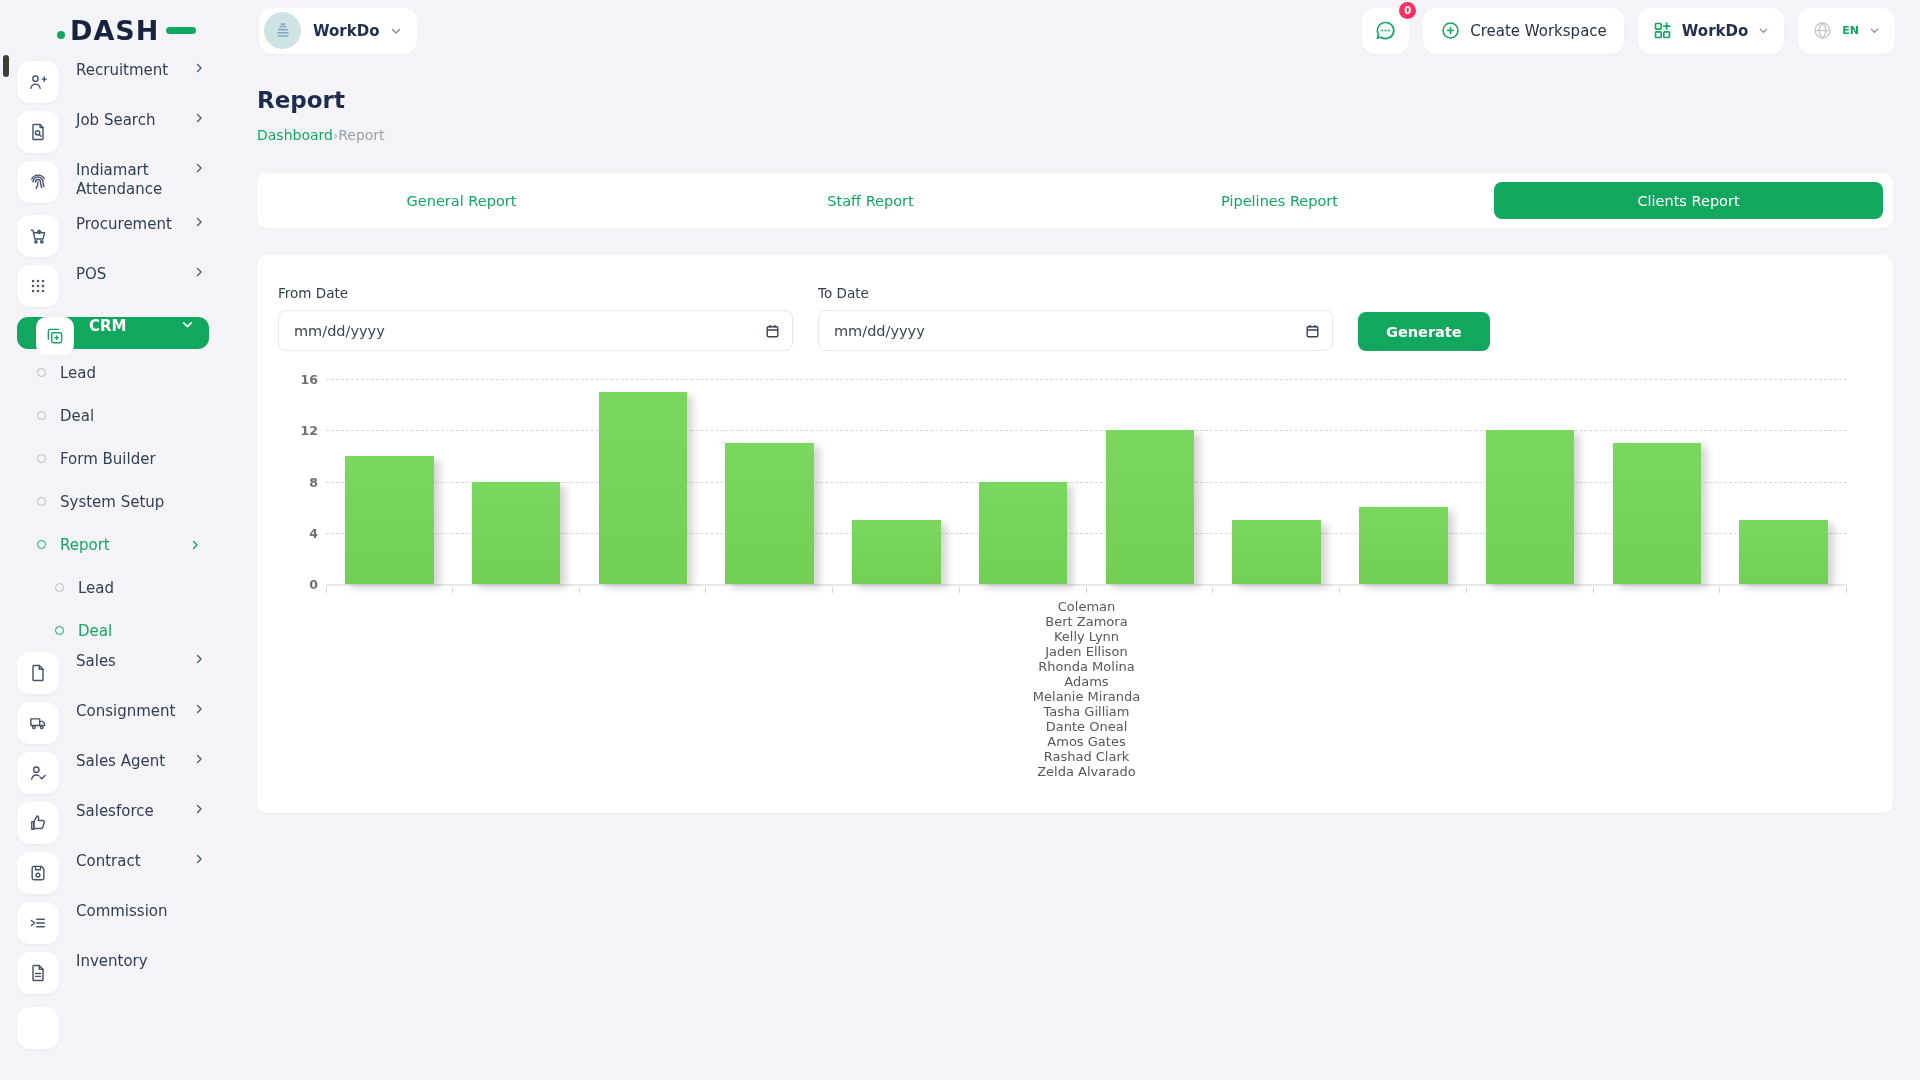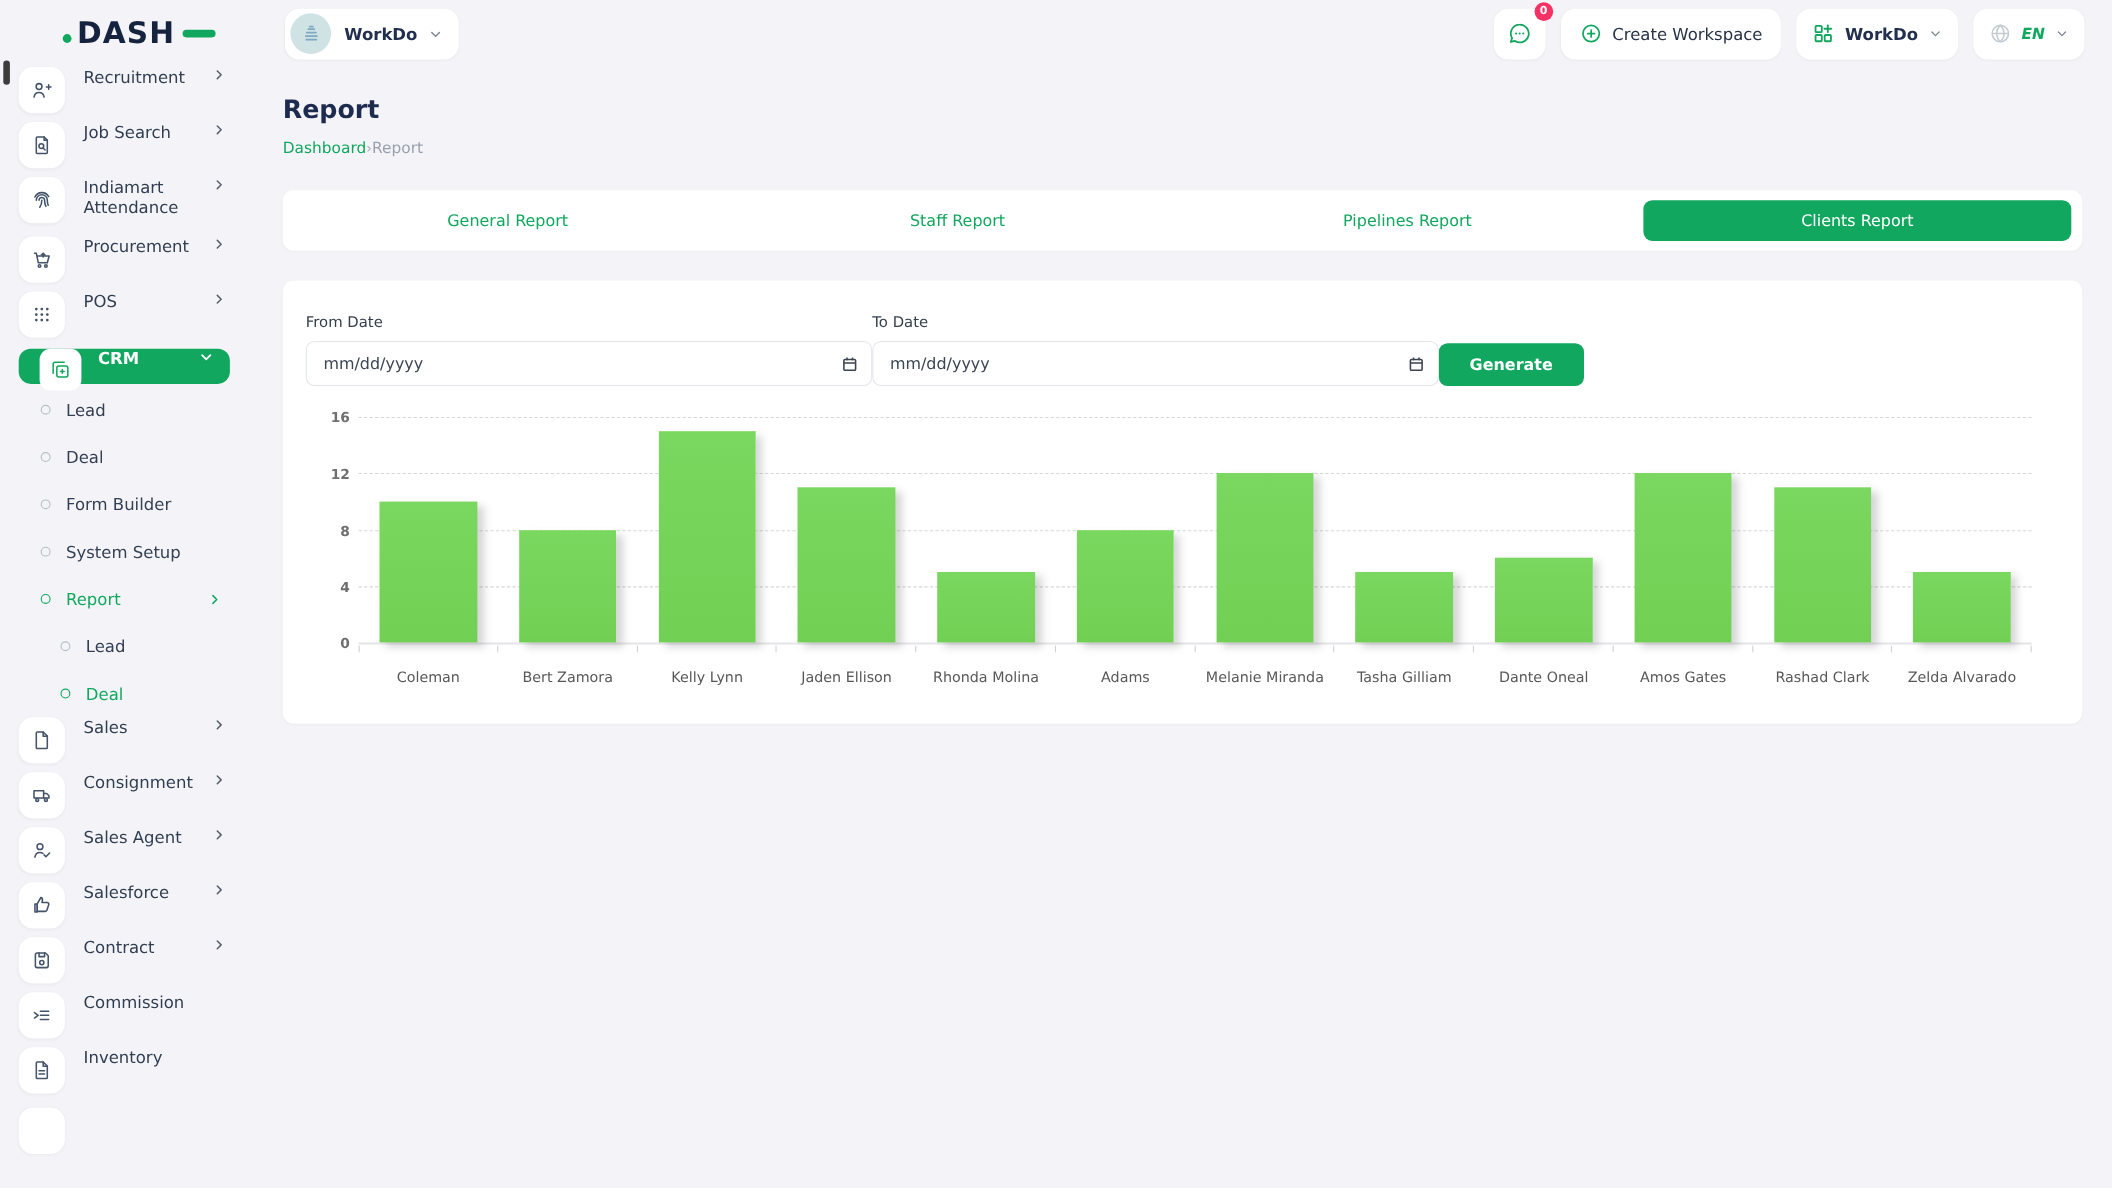--- a/index.html
+++ b/index.html
@@ -19,21 +19,21 @@
   .chev-small { color:#7c8696; display:flex; }
 
   .header-right { margin-left:auto; margin-right:25px; display:flex; align-items:center; gap:14px; }
   .hbtn { background:#fff; border-radius:13px; height:46px; display:flex; align-items:center; box-shadow:0 1px 2px rgba(20,20,40,.04); cursor:pointer; }
   .chat-btn { width:47px; justify-content:center; position:relative; color:#12a75e; }
   .badge { position:absolute; top:-6px; right:-7px; min-width:17px; height:17px; border-radius:9px; background:#f73164; color:#fff; font-size:10px; font-weight:700; display:flex; align-items:center; justify-content:center; padding:0 4px; }
   .create-btn { padding:0 17px; gap:9px; font-size:15px; color:#273247; }
   .create-btn .ic { color:#12a75e; display:flex; }
   .workdo-btn { padding:0 14px; gap:9px; font-size:15px; font-weight:600; color:#22304d; }
   .workdo-btn .ic { color:#12a75e; display:flex; }
-  .lang-btn { padding:0 14px; gap:9px; font-size:14px; font-weight:600; color:#12a75e;font-style:italic; }
+  .lang-btn { padding:0 14px; gap:9px; font-size:11px; font-weight:600; color:#12a75e; }
   .lang-btn .ic { color:#c3cbd4; display:flex; }
 
   
   .sidebar { position:absolute; top:61px; left:0; width:230px; bottom:0; padding-top:0; }
   .scroll-thumb { position:absolute; left:3px; top:-6px; width:6px; height:22px; border-radius:3px; background:#3c3c3c; }
   .side-item { display:flex; align-items:flex-start; height:50px; padding:0 24px 0 17px; cursor:pointer; }
   .icon-box { width:42px; height:42px; min-width:42px; border-radius:13px; background:#fff; display:flex; align-items:center; justify-content:center; color:#44546a; box-shadow:0 1px 3px rgba(30,40,60,.05); }
   .side-label { flex:1; margin-left:17px; font-size:15px; font-weight:500; color:#303e52; line-height:1.25; }
   .side-chev { color:#57606f; display:flex; }
   .side-item.tall { height:54px; }
@@ -61,40 +61,40 @@
   .bc-current { color:#98a1ad; }
 
   .card { background:#fff; border-radius:10px; box-shadow:0 1px 2px rgba(20,20,40,.03); }
   .tabbar { margin-top:30px; height:55px; display:flex; align-items:center; }
   .tab-cell { flex:1; display:flex; align-items:center; justify-content:center; height:100%; cursor:pointer; }
   .tab-label { font-size:14.5px; font-weight:500; color:#12a75e; }
   .tab-active { flex:1; margin:0 10px; height:37px; border-radius:8px; background:#12a75e; display:flex; align-items:center; justify-content:center; }
   .tab-active .tab-label { color:#fff; }
 
   .panel { margin-top:27px; padding:30px 21px 34px 21px; }
-  .filter-row { display:flex; align-items:flex-end; }
+  .filter-row { display:flex; align-items:flex-end; gap:25px; }
   .fgroup { display:flex; flex-direction:column; }
   .flabel { font-size:13.5px; font-weight:500; color:#343f4c; margin-bottom:9px; }
   .dinput { position:relative; width:515px; }
   .dinput input { width:100%; height:41px; border:1px solid #e3e6ec; border-radius:8px; padding:0 40px 0 15px; font-size:14.5px; color:#3c4654; font-family:inherit; outline:none; background:#fff; }
   .dinput input::placeholder { color:#3c4654; opacity:1; }
   .cal-ic { position:absolute; right:12px; top:50%; transform:translateY(-50%); color:#3a4350; display:flex; pointer-events:none; }
   .gen-btn { height:39px; padding:0 28px; border:none; border-radius:8px; background:#12a75e; color:#fff; font-size:14.5px; font-weight:600; font-family:inherit; cursor:pointer; }
 
   
   .chart-wrap { margin-top:28px; padding-left:48px; padding-right:25px; position:relative; }
   .plot { position:relative; height:207px; border-bottom:2px solid #e7e7ea; }
   .gridline { position:absolute; left:0; right:0; border-top:1px dashed #d8d8dc; }
   .ytick { position:absolute; left:-46px; width:38px; text-align:right; font-size:12.5px; font-weight:600; color:#6f6f6f; }
   .bars { position:absolute; left:0; right:0; top:0; bottom:0; display:flex; align-items:flex-end; }
   .slot { flex:1; height:100%; display:flex; align-items:flex-end; justify-content:center; position:relative; }
   .slot::after { content:''; position:absolute; right:0; bottom:-9px; width:1px; height:6px; background:#cfd2d7; }
   .slot:first-child::before { content:''; position:absolute; left:0; bottom:-9px; width:1px; height:6px; background:#cfd2d7; }
   .bar { width:70%; max-width:95px; background:linear-gradient(180deg,#7ad75f,#71d054); box-shadow:6px 4px 7px rgba(90,90,90,.25); }
-  .xlabels { display:flex; margin-top:23px; }
+  .xlabels { display:flex; margin-top:13px;flex-direction:column; }
   .xlabel { flex:1; text-align:center; font-size:13px; color:#585858; }
 
   svg { display:block; }
 </style>
 </head>
 <body>
 
 <div class="header">
   <div class="logo">
     <span class="logo-dot"></span>

